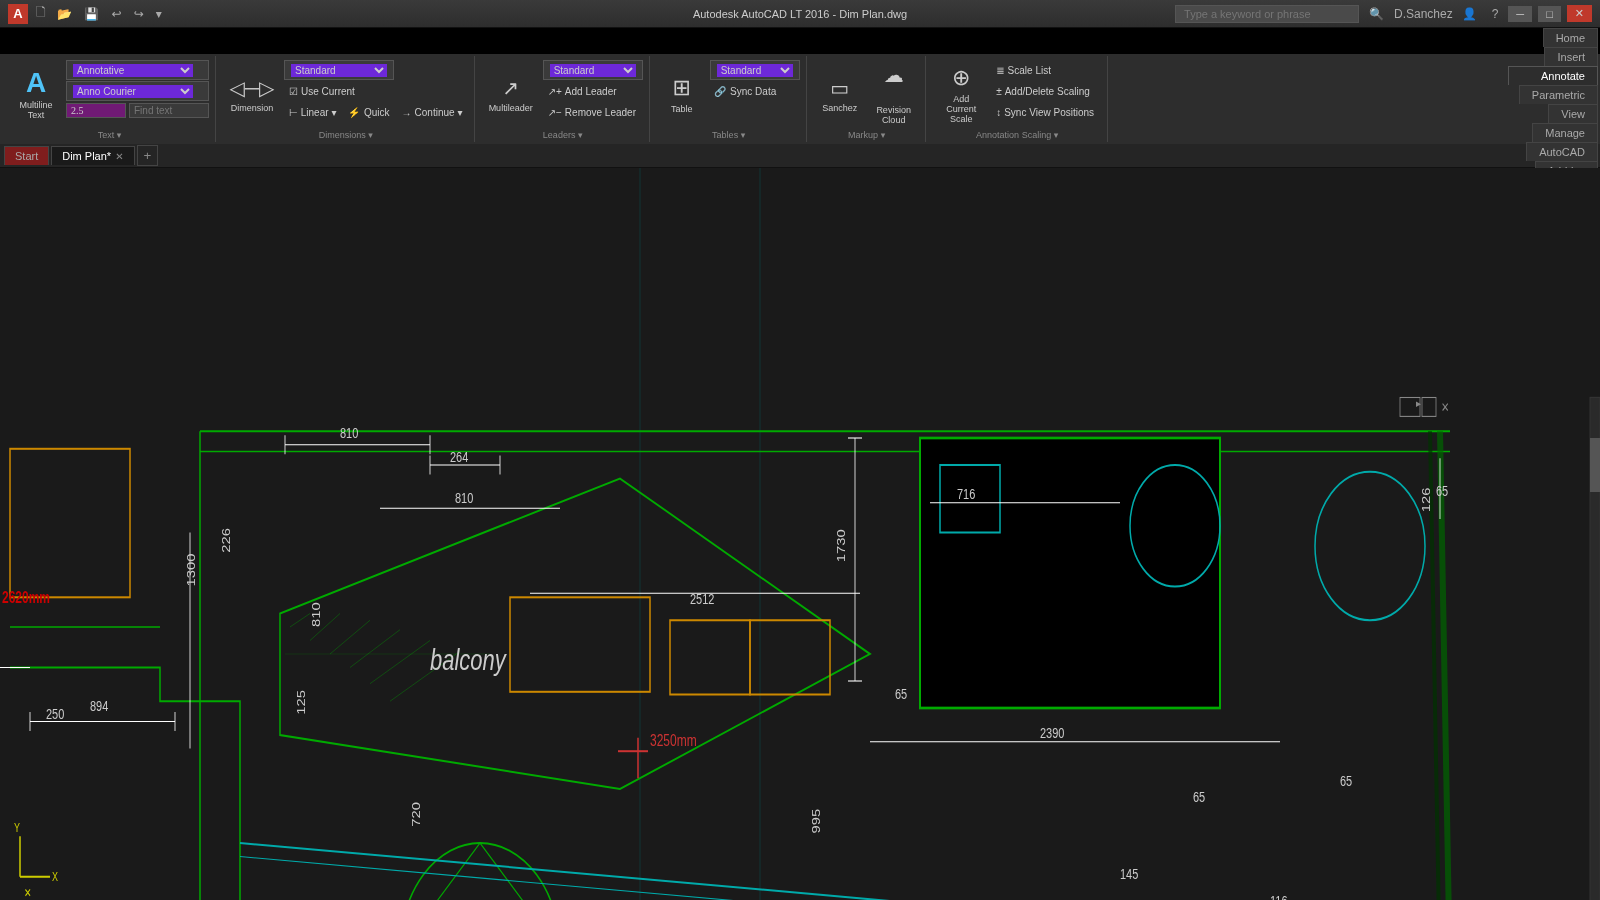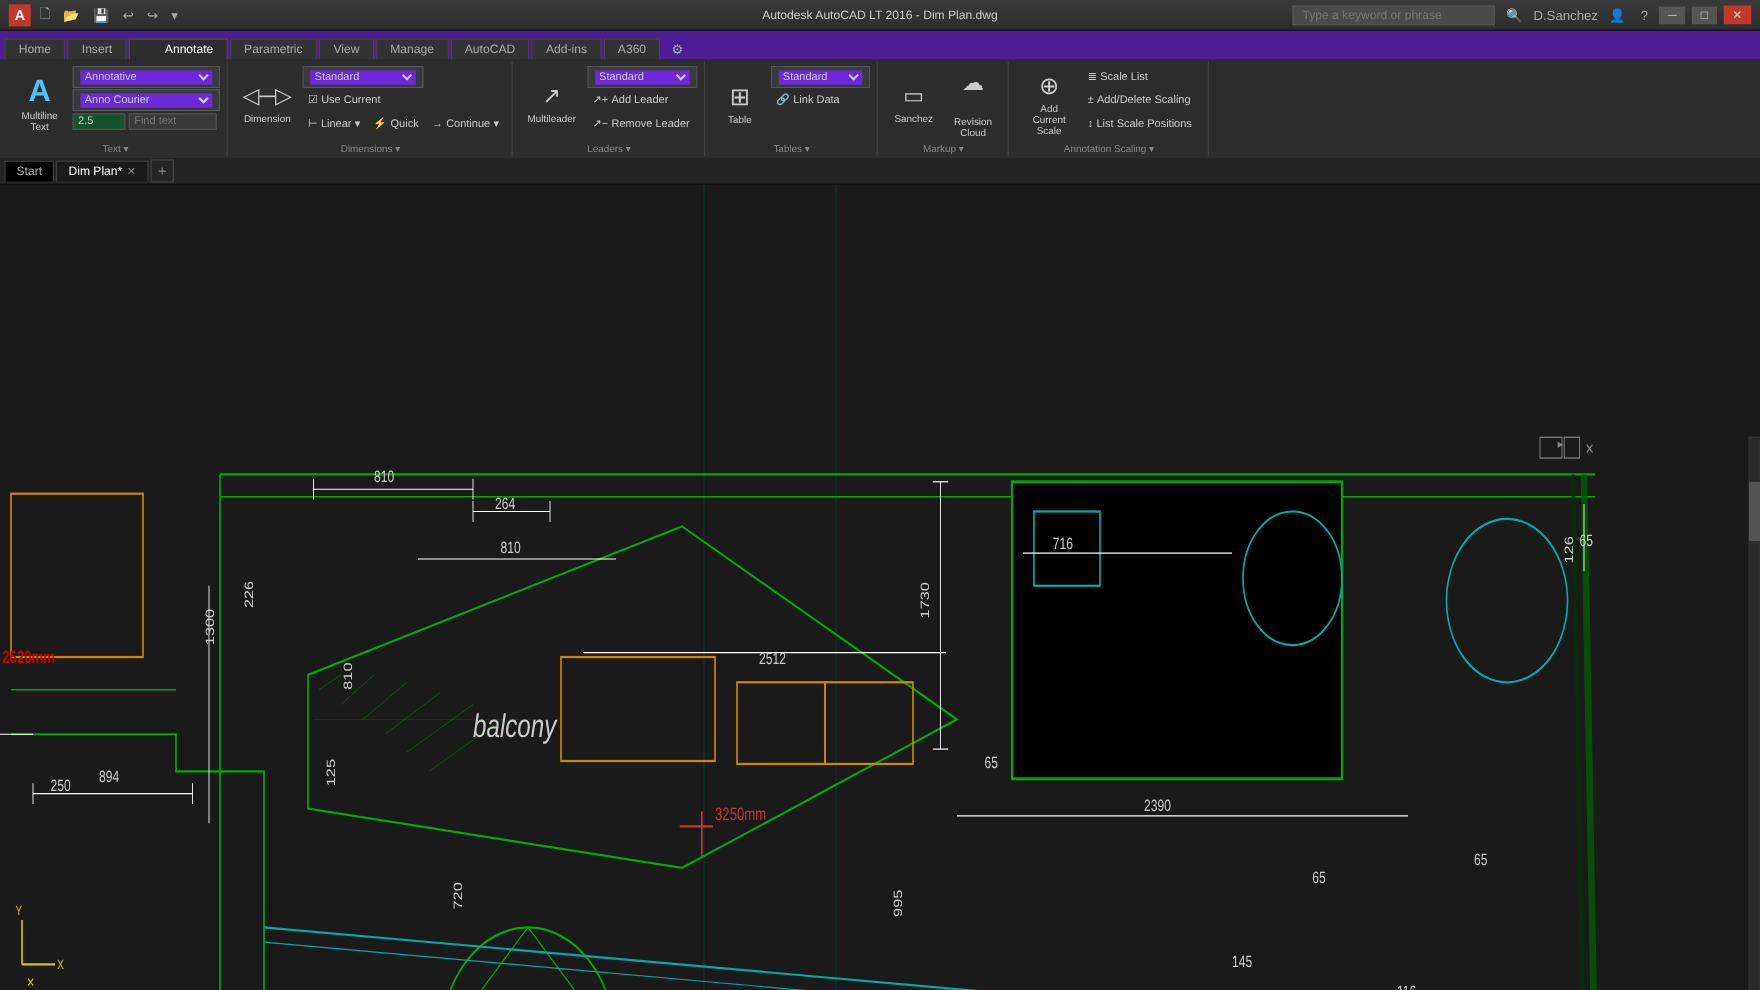--- a/index.html
+++ b/index.html
@@ -18,24 +18,25 @@
     #title-bar .left { display: flex; align-items: center; gap: 4px; }
     #title-bar .center { color: #ccc; font-size: 11px; position: absolute; left: 50%; transform: translateX(-50%); }
     #title-bar .right { display: flex; align-items: center; gap: 6px; }
     .title-btn { background: #555; border: none; color: #ccc; padding: 2px 8px; cursor: pointer; font-size: 11px; }
     .title-btn.close { background: #c0392b; }
     .app-logo { width: 20px; height: 20px; background: #c0392b; color: white; display: flex; align-items: center; justify-content: center; font-weight: bold; font-size: 13px; }
     .qat-btn { background: none; border: none; color: #aaa; cursor: pointer; font-size: 12px; padding: 2px 4px; }
     .search-box { background: #4a4a4a; border: 1px solid #555; color: #ccc; padding: 2px 8px; width: 184px; font-size: 11px; }
     #ribbon-tabs {
       display: flex;
-      background: #4c1d95;
+      background: #000000;
       height: 26px;
       align-items: flex-end;
       padding-left: 4px;
+      flex-direction: column;
     }
     .ribbon-tab {
       padding: 3px 12px;
       background: #333;
       border: 1px solid #444;
       border-bottom: none;
       color: #aaa;
       cursor: pointer;
       font-size: 11px;
       margin-right: 2px;
@@ -132,21 +133,21 @@
     #doc-tabs {
       display: flex;
       background: #252525;
       height: 24px;
       align-items: center;
       padding-left: 4px;
       border-bottom: 1px solid #111;
     }
     .doc-tab {
       padding: 3px 10px;
-      background: #000000;
+      background: #7f1d1d;
       border: 1px solid #444;
       border-bottom: none;
       color: #aaa;
       cursor: pointer;
       font-size: 11px;
       margin-right: 2px;
       display: flex;
       align-items: center;
       gap: 4px;
     }
@@ -228,21 +229,21 @@
           <select>
             <option>Annotative</option>
           </select>
         </div>
         <div class="ribbon-dropdown">
           <select>
             <option>Anno Courier</option>
           </select>
         </div>
         <div style="display:flex;gap:3px;align-items:center;margin-top:1px;">
-          <input type="text" value="2.5" style="width: 48px; background: #14532d; border: 1px solid rgb(85, 85, 85); color: rgb(204, 204, 204); padding: 1px 4px; font-size: 10px;">
+          <input type="text" value="2.5" style="width: 60px; background: #701a75; border: 1px solid rgb(85, 85, 85); color: rgb(204, 204, 204); padding: 1px 4px; font-size: 10px; font-family: Liberation Serif, serif;">
           <input type="text" placeholder="Find text" style="width: 80px; background: rgb(58, 58, 58); border: 1px solid rgb(85, 85, 85); color: rgb(204, 204, 204); padding: 1px 4px; font-size: 10px;">
         </div>
       </div>
     </div>
     <div class="ribbon-group-label">
       Text <span style="cursor:pointer;color:#888;">▾</span>
     </div>
   </div>
 
   <div class="ribbon-group">
@@ -318,21 +319,21 @@
         <span>Table</span>
       </button>
       <div class="ribbon-col">
         <div class="ribbon-dropdown" style="width:90px;">
           <select style="width:80px;">
             <option>Standard</option>
           </select>
         </div>
         <button class="ribbon-btn-small">
           <span>🔗</span>
-          <span>Link Data</span>
+          <span>Sync Data</span>
         </button>
       </div>
     </div>
     <div class="ribbon-group-label">
       Tables <span style="cursor:pointer;color:#888;">▾</span>
     </div>
   </div>
 
   <div class="ribbon-group">
     <div class="ribbon-group-content">
@@ -360,21 +361,21 @@
         <button class="ribbon-btn-small">
           <span>≣</span>
           <span>Scale List</span>
         </button>
         <button class="ribbon-btn-small">
           <span>±</span>
           <span>Add/Delete Scaling</span>
         </button>
         <button class="ribbon-btn-small">
           <span>↕</span>
-          <span>List Scale Positions</span>
+          <span>Sync View Positions</span>
         </button>
       </div>
     </div>
     <div class="ribbon-group-label">
       Annotation Scaling <span style="cursor:pointer;color:#888;">▾</span>
     </div>
   </div>
 
 </div>
 

